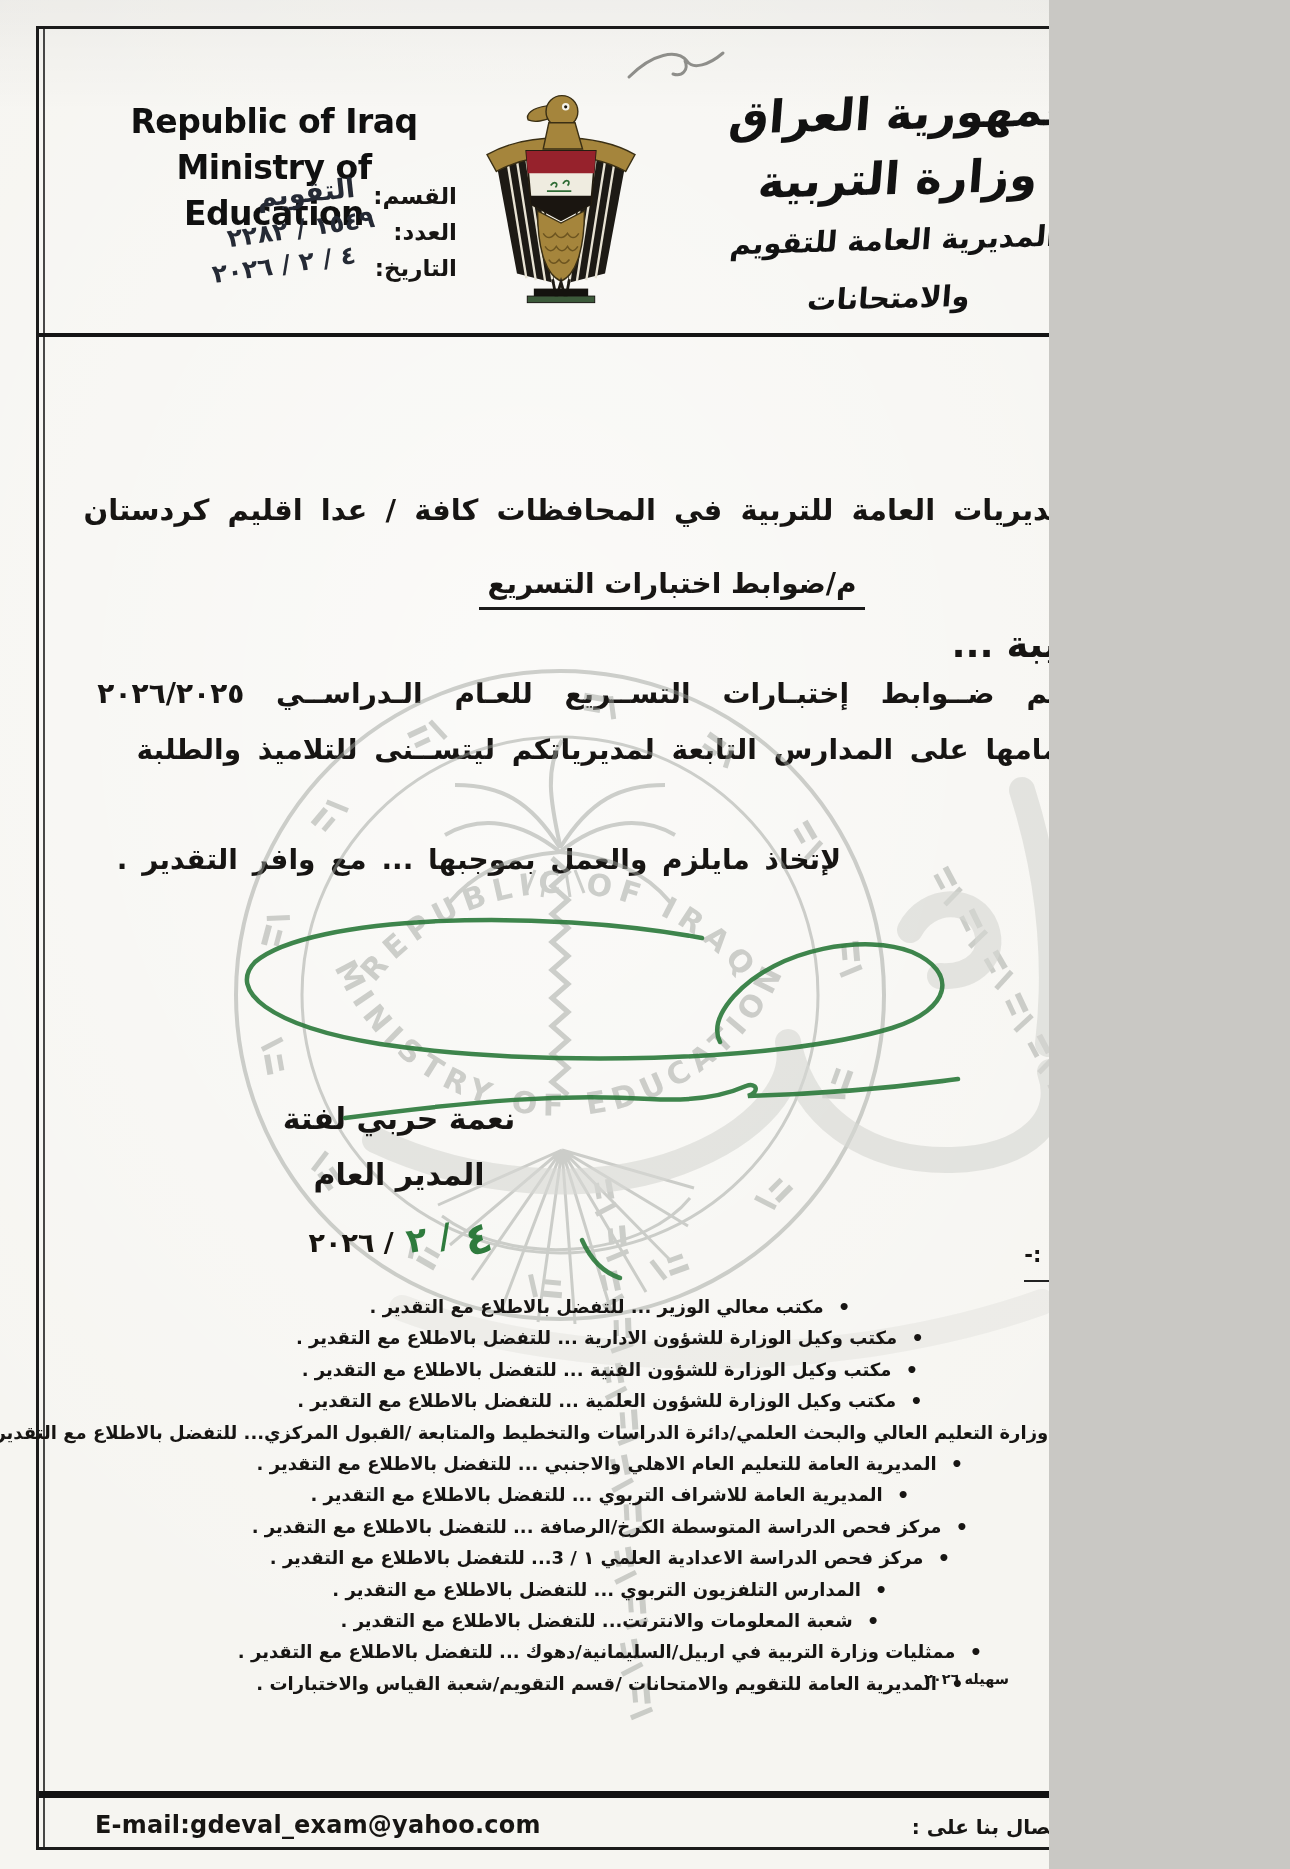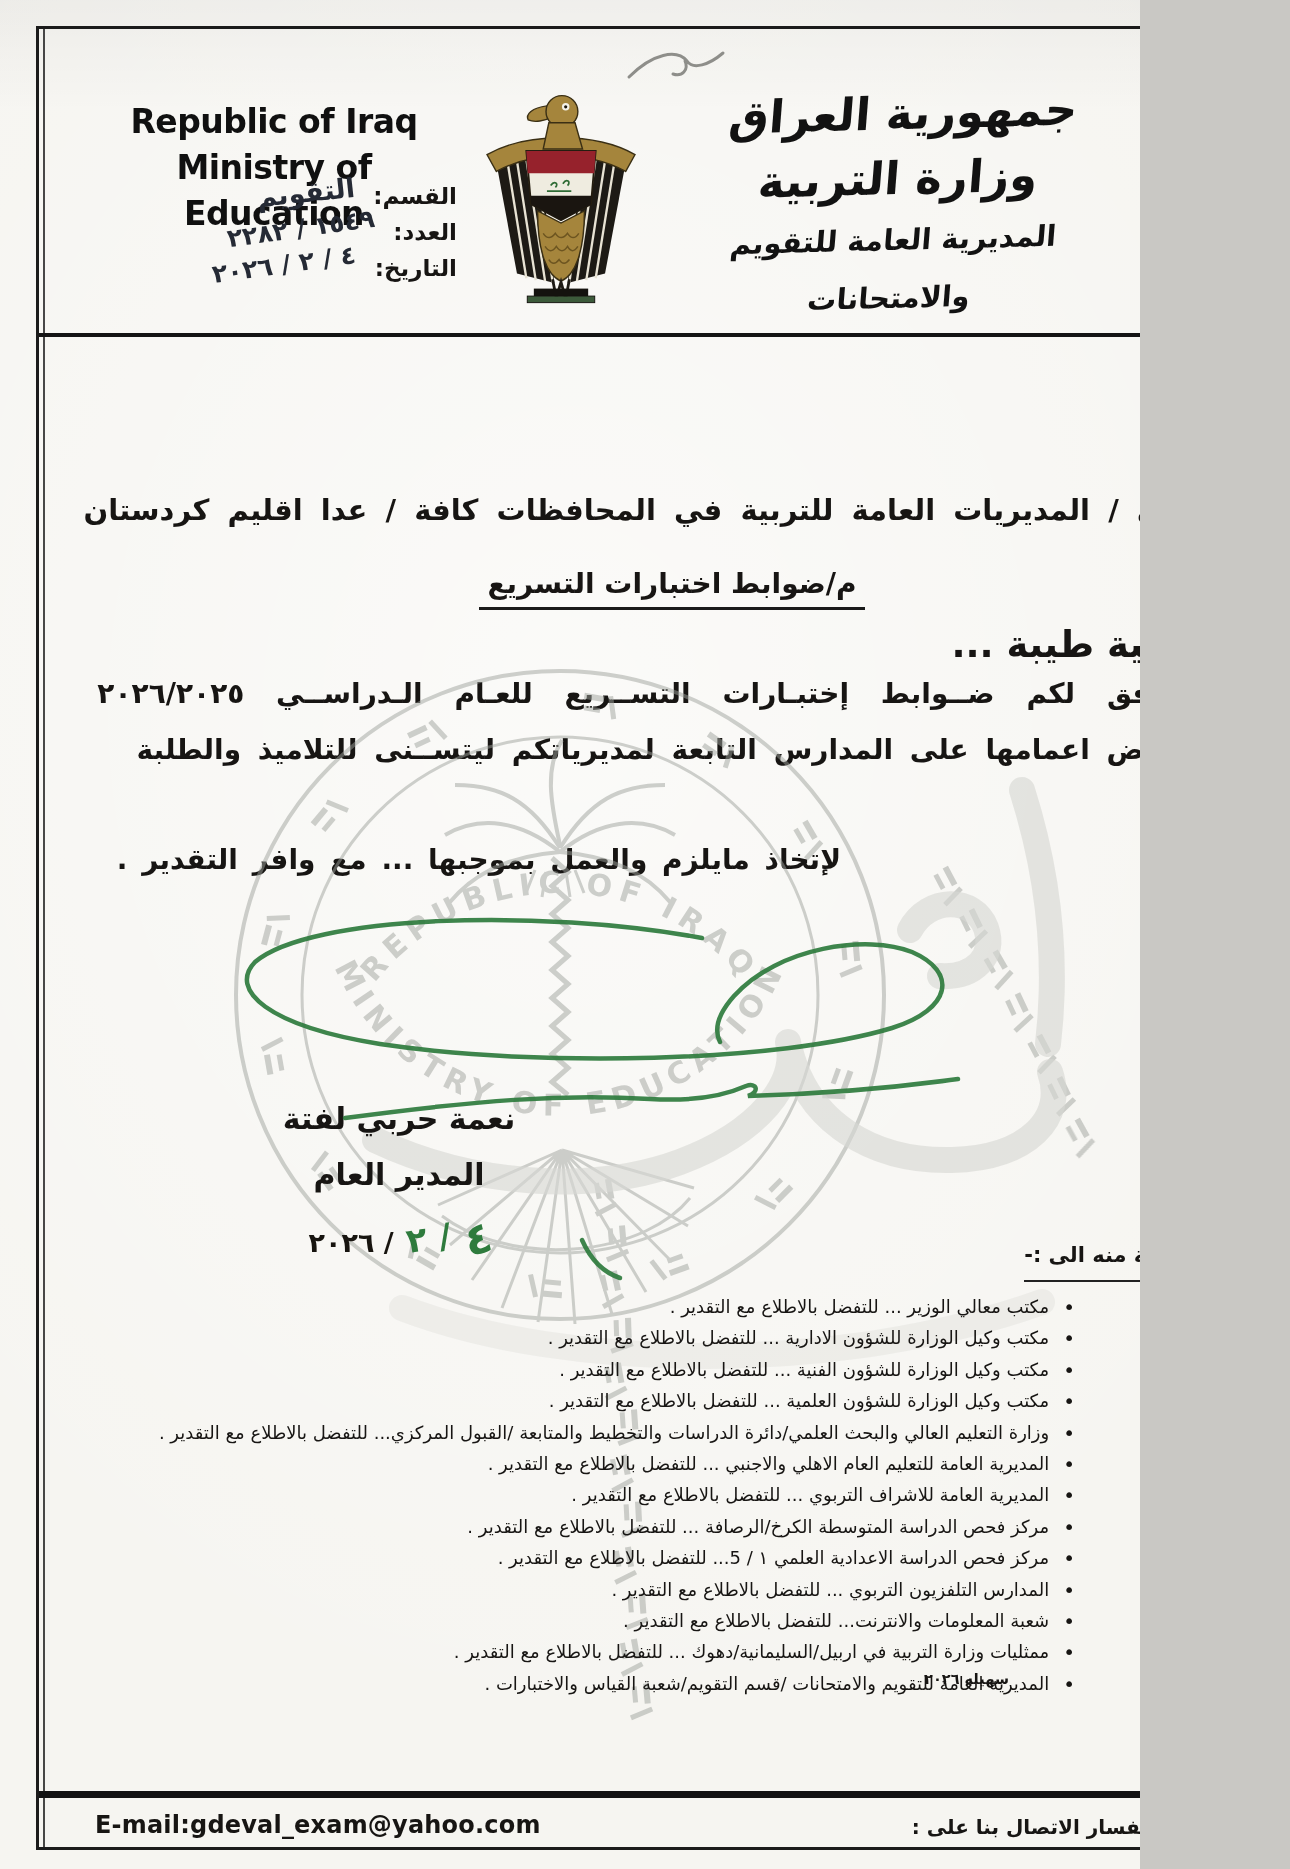--- a/index.html
+++ b/index.html
@@ -1,16 +1,16 @@
 <!DOCTYPE html>
 <html lang="ar"><head>
 <meta charset="utf-8">
 <style>
   html,body{margin:0;padding:0;background:#c9c8c4;}
-  .page{position:relative;width:1140px;height:1869px;background:#f6f5f1;overflow:hidden;
+  .page{position:relative;width:1049px;height:1869px;background:#f6f5f1;overflow:hidden;
         font-family:"DejaVu Sans",sans-serif;color:#171513;}
   .page::before{content:"";position:absolute;inset:0;pointer-events:none;
         background:radial-gradient(120% 90% at 50% 38%,rgba(255,255,255,.55),rgba(0,0,0,0) 62%),
                    linear-gradient(180deg,rgba(0,0,0,.04),rgba(0,0,0,0) 6%);}
   .frame{position:absolute;left:36px;top:26px;width:1206px;height:1818px;border:3px solid #1b1b1b;}
   .frame::before{content:"";position:absolute;top:0;bottom:0;left:4px;width:2px;background:#1b1b1b;opacity:.8;}
   .frame::after{content:"";position:absolute;top:0;bottom:0;right:3px;width:1px;background:#1b1b1b;opacity:.5;}
 
   .abs{position:absolute;}
   .rtl{direction:rtl;unicode-bidi:plaintext;}
@@ -57,21 +57,21 @@
   .sig-date{margin-top:15px;direction:ltr;display:flex;justify-content:center;align-items:flex-end;gap:12px;}
   .sig-date .printed{font-size:27px;font-weight:700;color:#17140f;}
   .green-hand{color:#2e7b3d;font-weight:600;}
   .gm{font-size:34px;transform:rotate(-8deg);}
   .gd{font-size:44px;transform:rotate(-14deg) translateY(6px);}
 
   
   .cc-header{right:54px;top:1214px;font-size:21px;font-weight:700;direction:rtl;
              border-bottom:2px solid #222;padding-bottom:13px;}
   .cc-list{right:170px;top:1262px;width:930px;margin:0;padding:0;list-style:none;direction:rtl;z-index:3;}
-  .cc-list li{font-size:18px;font-weight:400;line-height:30.4px;white-space:nowrap;text-align:right;}
+  .cc-list li{font-size:18px;font-weight:700;line-height:30.4px;white-space:nowrap;text-align:center;}
   .cc-list li::before{content:"•";font-size:20px;margin-left:14px;position:relative;top:1px;}
   .typist{right:236px;top:1642px;font-size:14.5px;font-weight:600;direction:rtl;letter-spacing:1px;}
 
   
   .footer-line{left:0;right:0;top:1762px;height:7px;background:#121212;}
   .footer-email{left:56px;top:1782px;font-size:24px;font-weight:700;letter-spacing:.2px;}
   .footer-contact{right:54px;top:1786px;font-size:20px;font-weight:700;direction:rtl;}
 </style>
 </head>
 <body>
@@ -277,21 +277,21 @@
     <ul class="abs cc-list">
 
     <li>مكتب معالي الوزير ... للتفضل بالاطلاع مع التقدير .</li>
         <li>مكتب وكيل الوزارة للشؤون الادارية ... للتفضل بالاطلاع مع التقدير .</li>
         <li>مكتب وكيل الوزارة للشؤون الفنية ... للتفضل بالاطلاع مع التقدير .</li>
         <li>مكتب وكيل الوزارة للشؤون العلمية ... للتفضل بالاطلاع مع التقدير .</li>
         <li>وزارة التعليم العالي والبحث العلمي/دائرة الدراسات والتخطيط والمتابعة /القبول المركزي... للتفضل بالاطلاع مع التقدير .</li>
         <li>المديرية العامة للتعليم العام الاهلي والاجنبي ... للتفضل بالاطلاع مع التقدير .</li>
         <li>المديرية العامة للاشراف التربوي ... للتفضل بالاطلاع مع التقدير .</li>
         <li>مركز فحص الدراسة المتوسطة الكرخ/الرصافة ... للتفضل بالاطلاع مع التقدير .</li>
-        <li>مركز فحص الدراسة الاعدادية العلمي ١ / 5... للتفضل بالاطلاع مع التقدير .</li>
+        <li>مركز فحص الدراسة الاعدادية العلمي ١ / 3... للتفضل بالاطلاع مع التقدير .</li>
         <li>المدارس التلفزيون التربوي ... للتفضل بالاطلاع مع التقدير .</li>
         <li>شعبة المعلومات والانترنت... للتفضل بالاطلاع مع التقدير .</li>
         <li>ممثليات وزارة التربية في اربيل/السليمانية/دهوك ... للتفضل بالاطلاع مع التقدير .</li>
         <li>المديرية العامة للتقويم والامتحانات /قسم التقويم/شعبة القياس والاختبارات .</li>
       </ul>
     <div class="abs typist">سهيله ٢٠٢٦</div>
 
     <div class="abs footer-line"></div>
     <div class="abs footer-email">E-mail:gdeval_exam@yahoo.com</div>
     <div class="abs footer-contact">للاستفسار الاتصال بنا على :</div>

